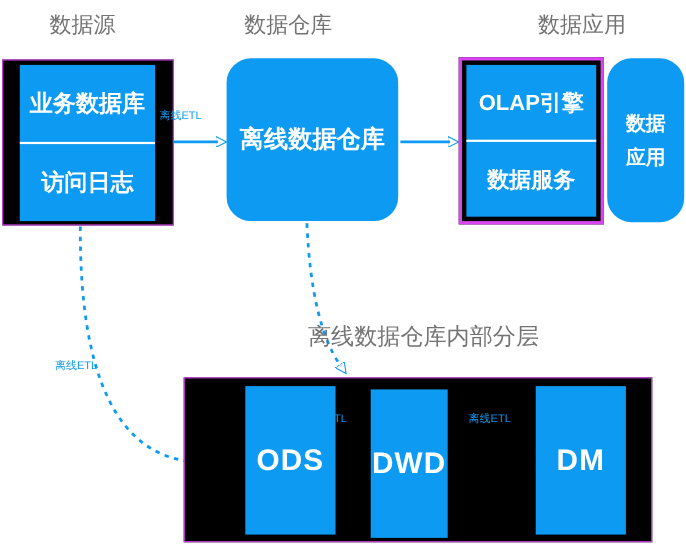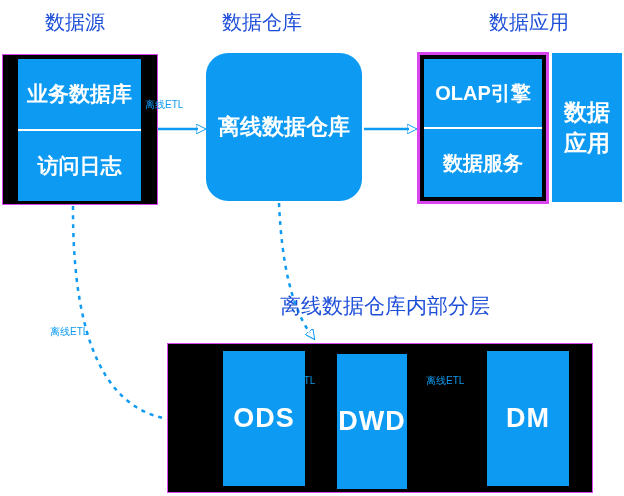--- a/index.html
+++ b/index.html
@@ -12,21 +12,21 @@
     position: relative;
     width: 624px;
     height: 496px;
     background: #ffffff;
     overflow: hidden;
   }
 
   
   .section-title {
     position: absolute;
-    color: #1d4ed8;
+    color: #737373;
     font-size: 20px;
     font-weight: 500;
     white-space: nowrap;
   }
 
   
   .group-box {
     position: absolute;
     background: #000000;
     border: 1px solid #d946ef;
@@ -60,21 +60,21 @@
     align-items: center;
     justify-content: center;
     color: #ffffff;
     font-size: 21px;
     font-weight: 600;
     white-space: nowrap;
   }
   .stack .cell.divided { border-bottom: 2px solid #ffffff; }
 
   .big-label { font-size: 22px; font-weight: 600; white-space: nowrap; }
-  .two-line-label { font-size: 23px; font-weight: 600; line-height: 31px; }
+  .two-line-label { font-size: 18px; font-weight: 600; line-height: 31px; border-radius: 22px; }
   .layer-label { font-size: 27px; font-weight: 700; letter-spacing: 1px; }
 
   
   .edge-label {
     position: absolute;
     color: #0d9af2;
     font-size: 10px;
     font-weight: 500;
     white-space: nowrap;
   }

